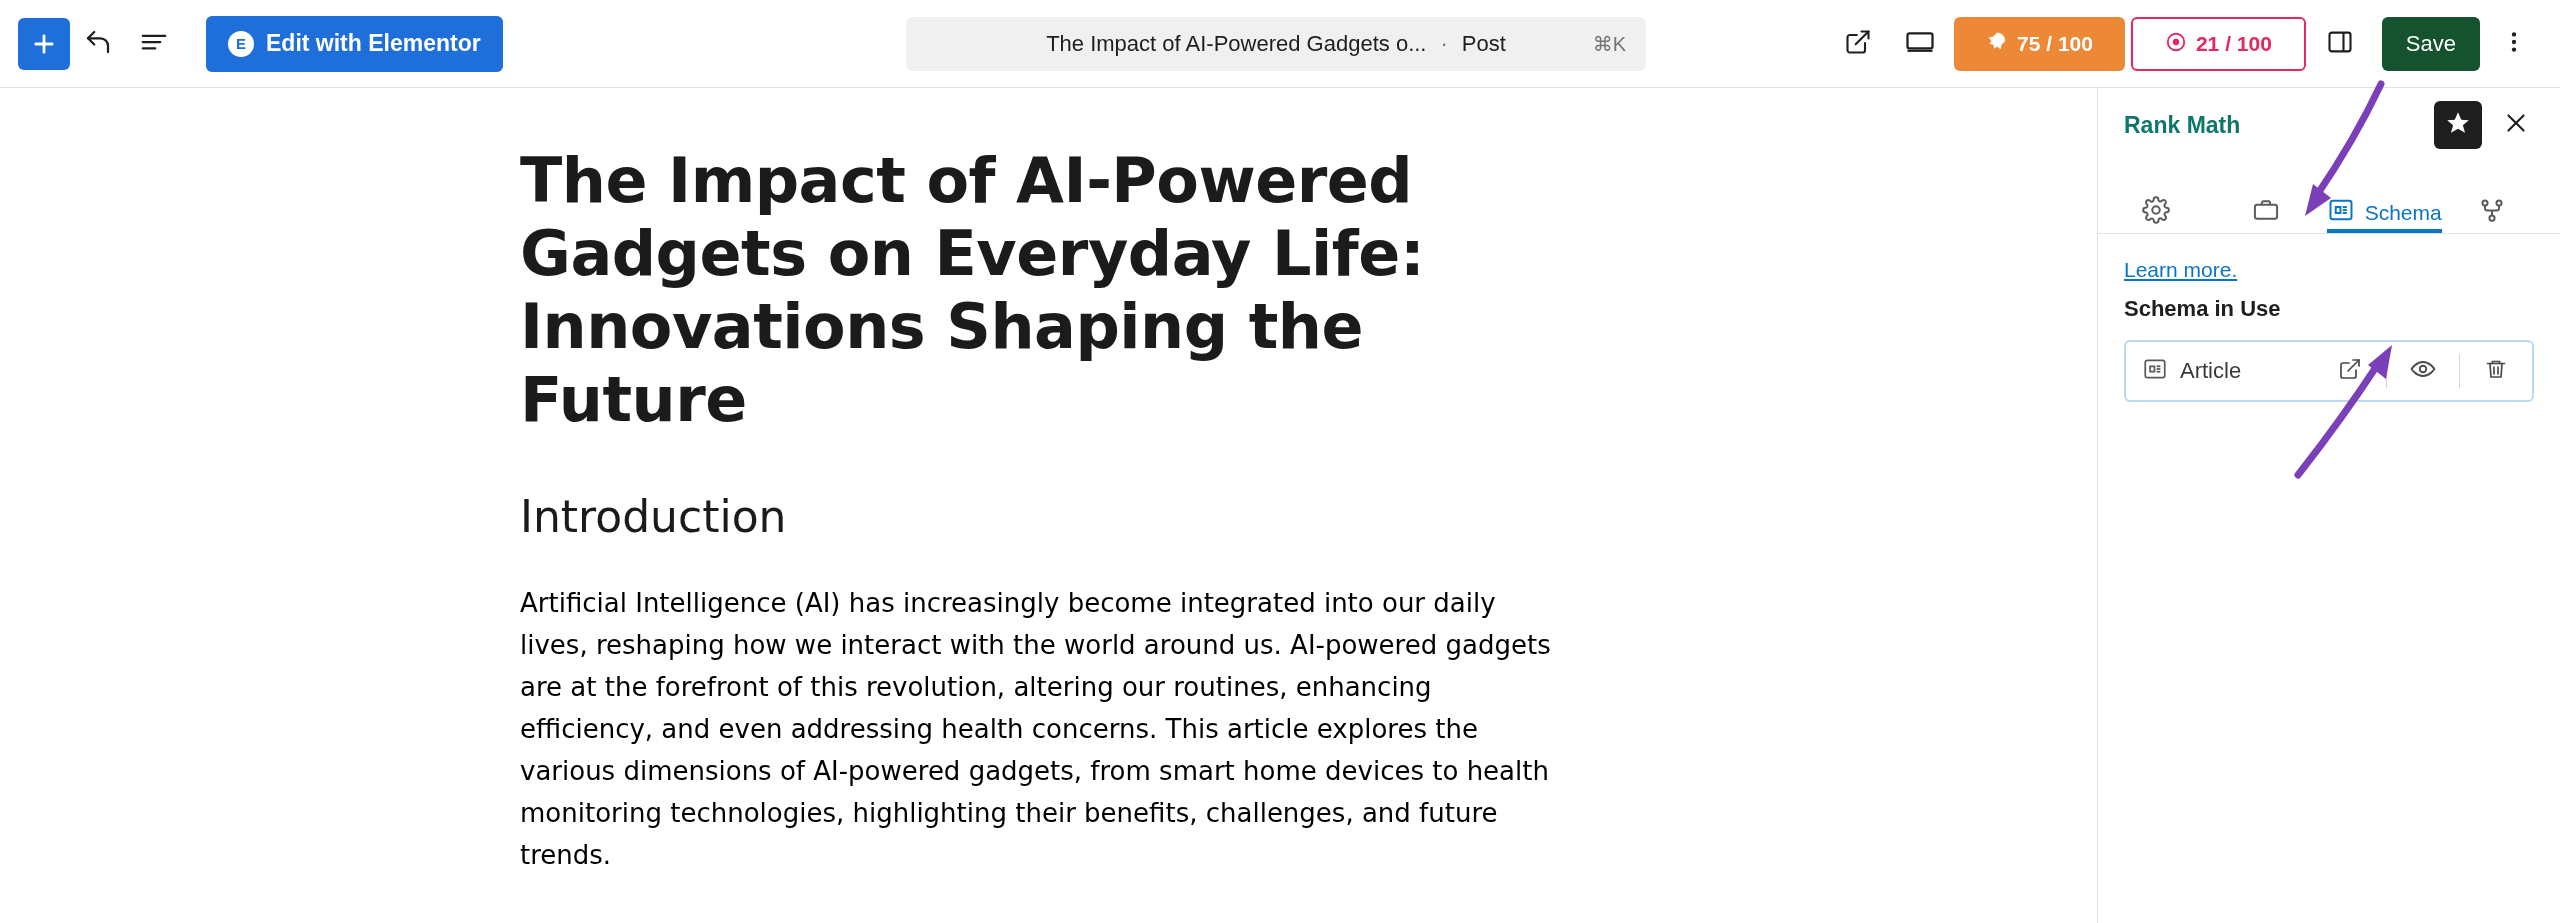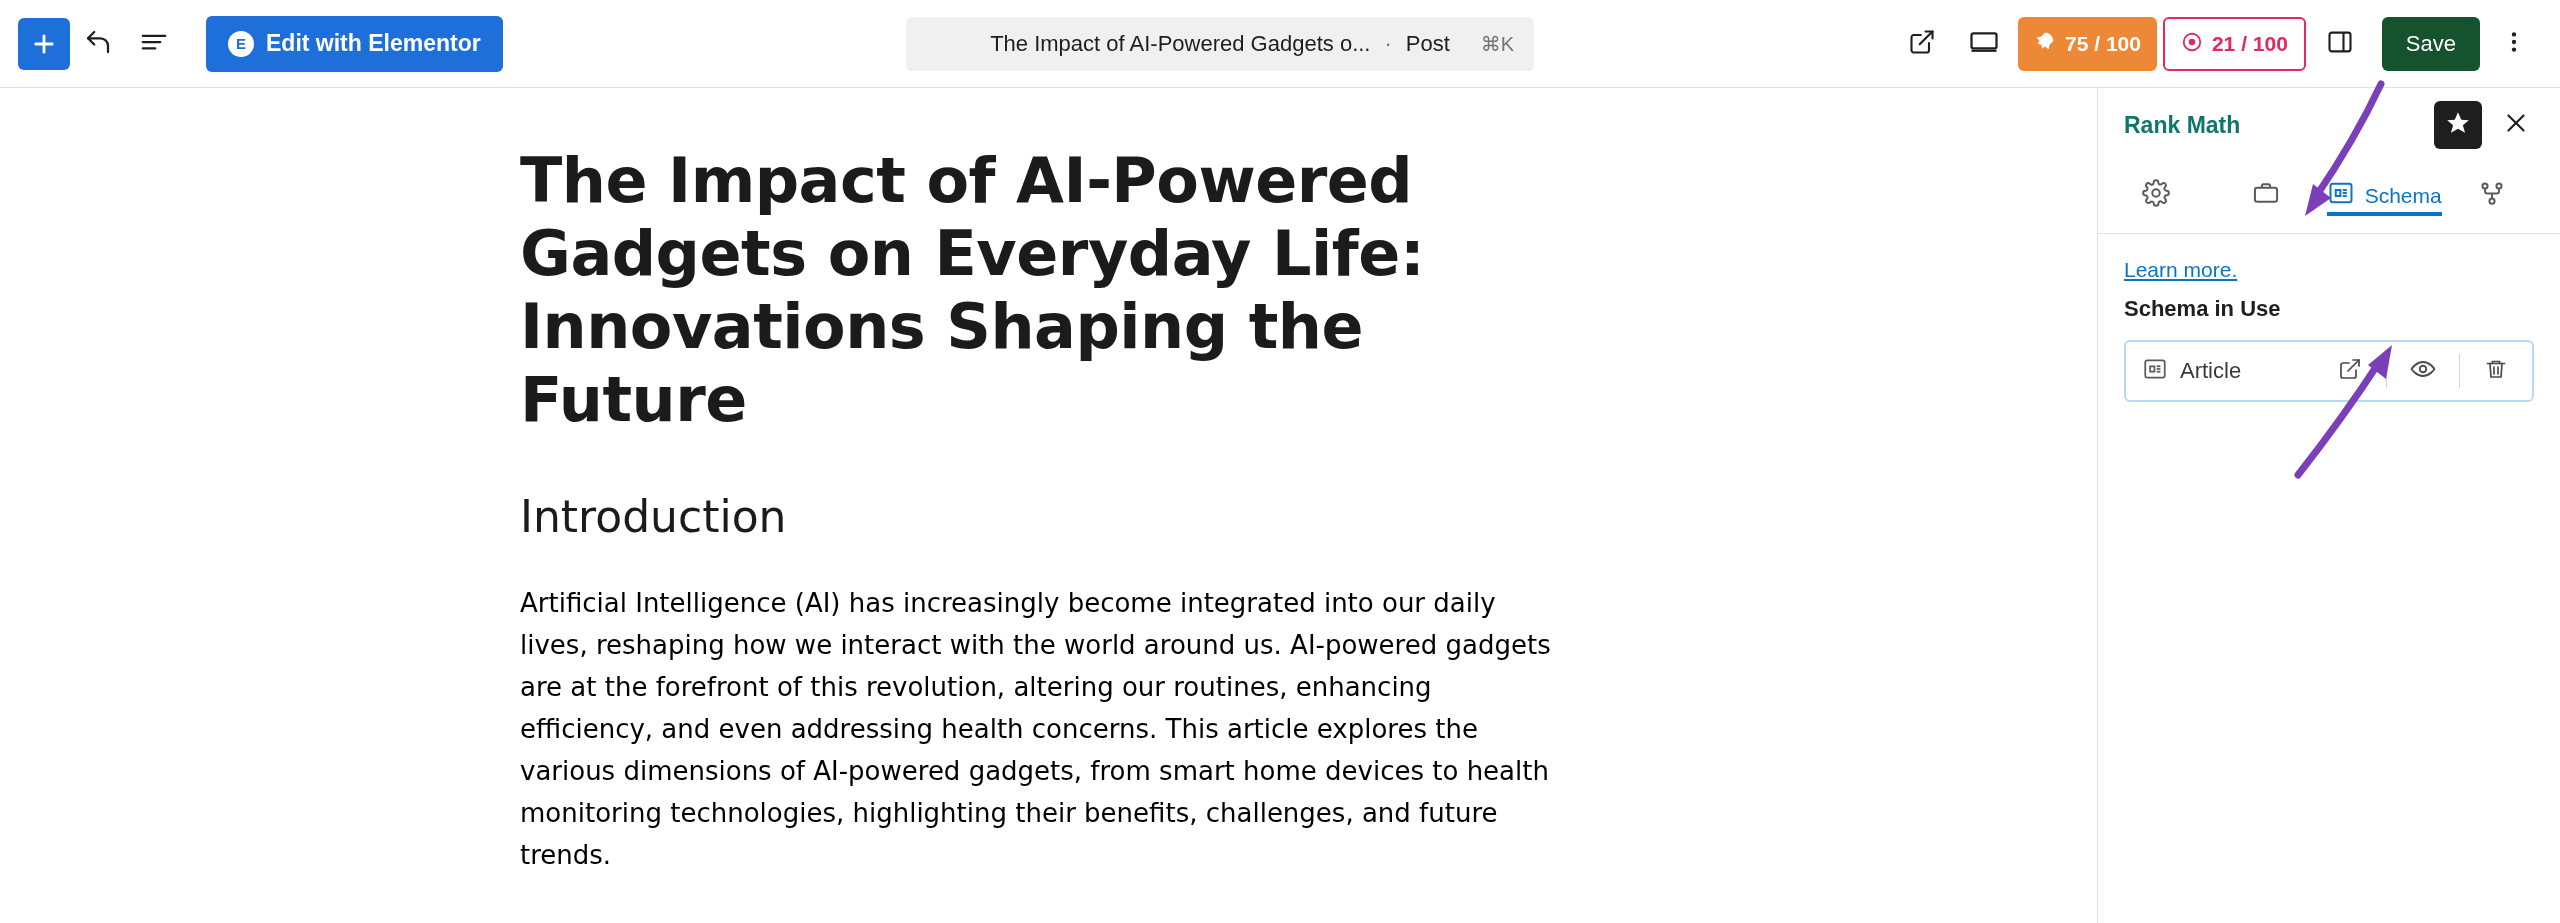--- a/index.html
+++ b/index.html
@@ -68,21 +68,21 @@
     font-size: 15px;
     font-weight: 700;
     display: flex; align-items: center; justify-content: center;
   }
 
   
   .doc-pill {
     position: absolute;
     left: 906px;
     top: 17px;
-    width: 628px;
+    width: 740px;
     height: 54px;
     background: #f0f0f0;
     border-radius: 6px;
     display: flex;
     align-items: center;
     justify-content: center;
     gap: 14px;
     font-size: 22px;
     color: #1e1e1e;
     cursor: pointer;
@@ -105,21 +105,21 @@
     display: flex;
     align-items: center;
     gap: 6px;
   }
   .score-pill {
     height: 54px;
     border-radius: 6px;
     display: flex;
     align-items: center;
     gap: 9px;
-    padding: 0 16px;
+    padding: 0 32px;
     font-size: 21px;
     font-weight: 700;
     cursor: pointer;
     white-space: nowrap;
   }
   .score-seo { background: #ed8936; color: #ffffff; }
   .score-ca { background: #ffffff; color: #e5295e; border: 2px solid #e5295e; }
   .save-btn {
     height: 54px;
     background: #14532d;
@@ -203,21 +203,21 @@
     cursor: pointer;
   }
   .close-btn {
     width: 48px; height: 48px;
     display:flex; align-items:center; justify-content:center;
     color:#1e1e1e;
     cursor:pointer;
   }
   .sb-tabs {
     display: flex;
-    align-items: center;
+    align-items: flex-end;
     height: 72px;
     border-bottom: 1px solid #e0e0e0;
     padding: 0 8px;
   }
   .sb-tab {
     flex: 1;
     display: flex;
     align-items: center;
     justify-content: center;
     gap: 10px;

